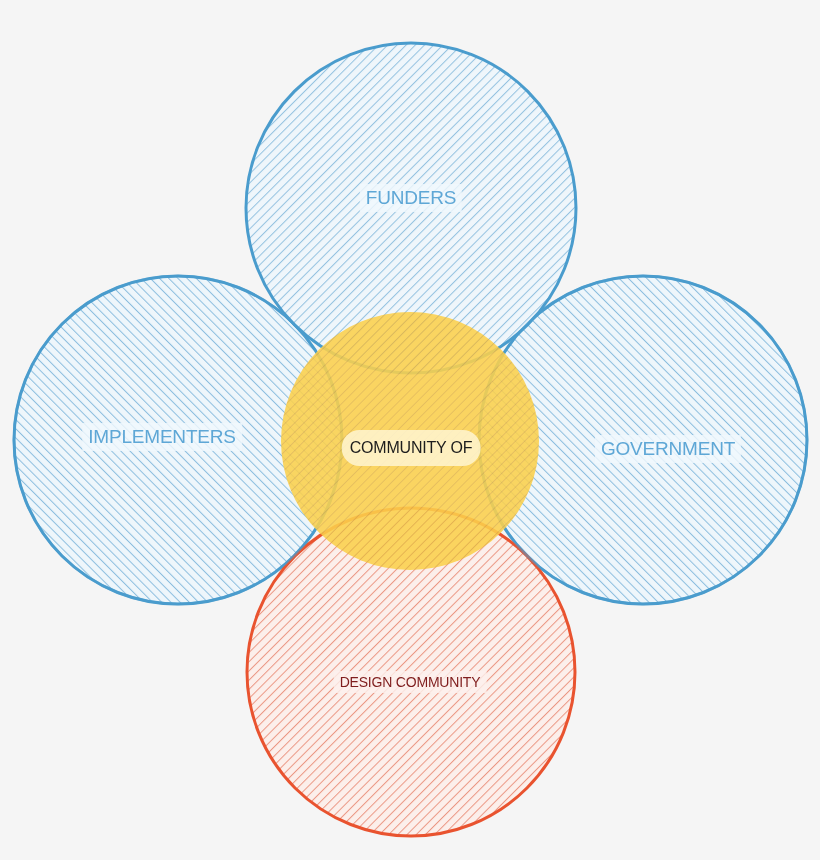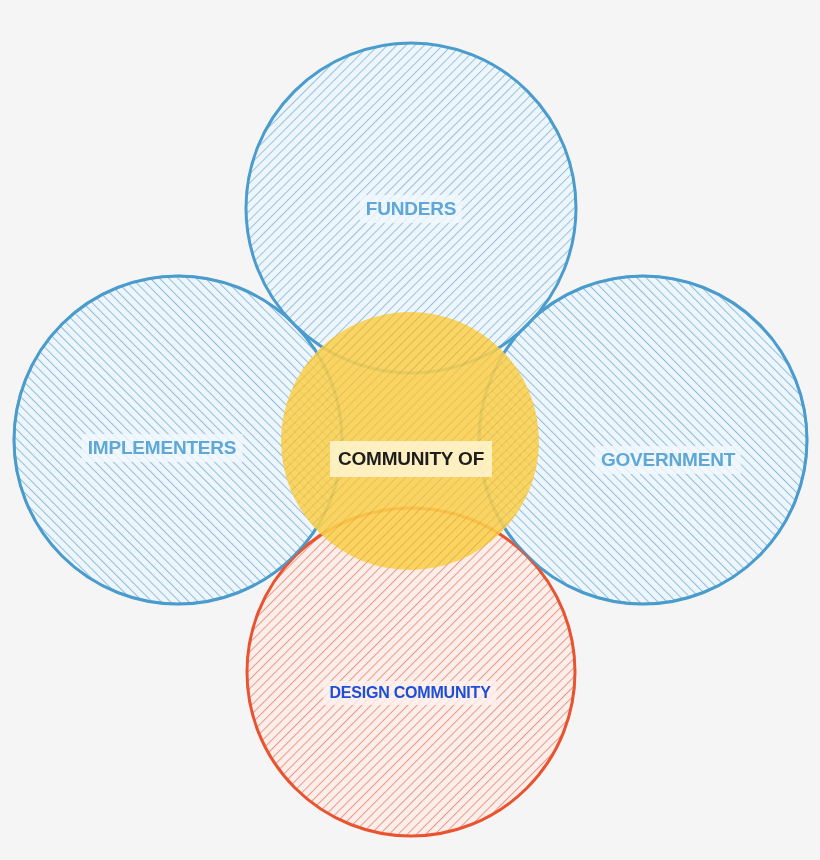--- a/index.html
+++ b/index.html
@@ -5,45 +5,45 @@
     html, body { margin: 0; padding: 0; }
     body {
       width: 820px; height: 860px;
       background: #f5f5f5;
       position: relative; overflow: hidden;
       font-family: "Liberation Sans", "DejaVu Sans", sans-serif;
     }
     #diagram { position: absolute; left: 0; top: 0; width: 820px; height: 860px; }
     .label {
       position: absolute;
-      font-weight: bold;
+      font-weight: normal;
       text-transform: uppercase;
       white-space: nowrap;
       transform: translate(-50%, -50%);
       padding: 3px 6px;
       text-align: left;
       letter-spacing: -0.2px;
-      margin-top: 11px;
     }
     .label.blue {
       color: #5ea7d6;
       font-size: 19px;
       background: rgba(240, 248, 253, 0.82);
     }
     .label.red {
-      color: #1d4ed8;
-      font-size: 16px;
+      color: #7f1d1d;
+      font-size: 14px;
       background: rgba(253, 240, 237, 0.82);
     }
     .label.dark {
       color: #1d1d1d;
-      font-size: 19px;
+      font-size: 16px;
       line-height: 26px;
       background: rgba(255, 246, 214, 0.82);
       padding: 5px 8px;
+      border-radius: 23px;
     }
   </style>
 </head>
 <body>
 
 <svg id="diagram" width="820" height="860" viewBox="0 0 820 860" xmlns="http://www.w3.org/2000/svg">
   <defs>
     <pattern id="hatch-blue-fwd" patternUnits="userSpaceOnUse" width="6.5" height="6.5" patternTransform="rotate(45)">
       <rect width="6.5" height="6.5" fill="#eef6fb"></rect>
       <line x1="0" y1="0" x2="0" y2="6.5" stroke="#8cbedf" stroke-width="2"></line>

